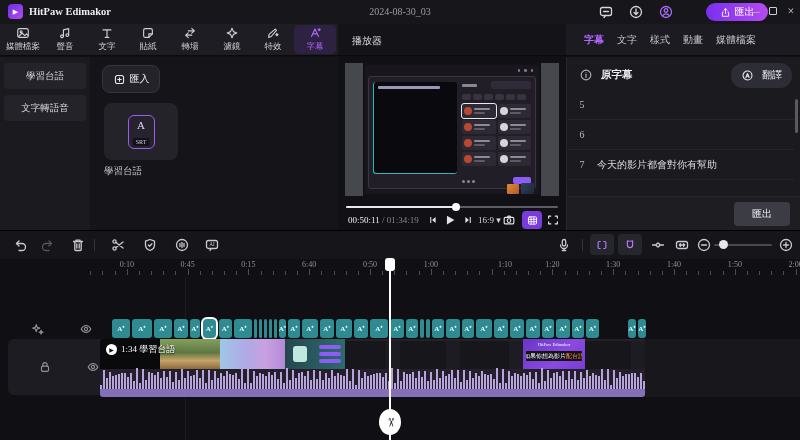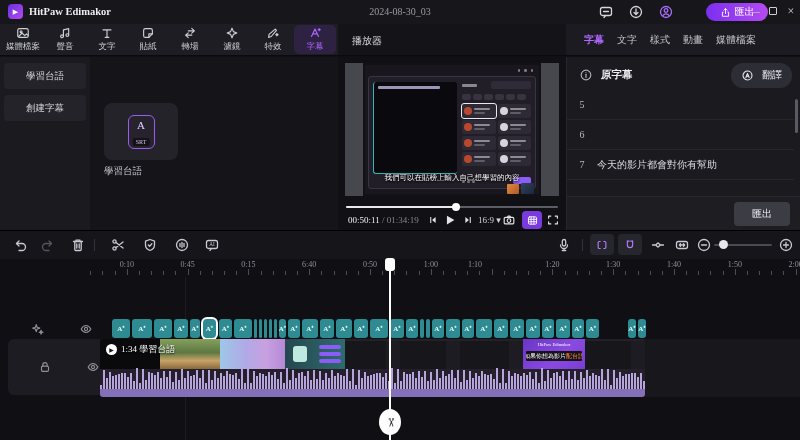--- a/index.html
+++ b/index.html
@@ -290,23 +290,30 @@
   <div class="rtabs-band" id="rightTabs">
       <div class="ptab active">字幕</div>
       <div class="ptab">文字</div>
       <div class="ptab">樣式</div>
       <div class="ptab">動畫</div>
       <div class="ptab">媒體檔案</div>
     </div>
 
   <div class="sidebar" id="sidebarItems">
       <div class="sb-item">學習台語</div>
-      <div class="sb-item">創建字幕</div>
+      <div class="sb-item">文字轉語音</div>
     </div>
   <div class="library">
+    <div class="import-btn">
+      <svg class="ic" viewBox="0 0 16 16" width="13" height="13">
+          <rect x="3" y="3" width="10" height="10" rx="2.5"></rect>
+          <path d="M8 5.8 v4.4 M5.8 8 h4.4"></path>
+        </svg>
+      <span>匯入</span>
+    </div>
     <div class="srt-card">
       <div class="srt-icon">
         <div class="letterA">A</div>
         <div class="srt-badge">SRT</div>
       </div>
     </div>
     <div class="srt-name">學習台語</div>
   </div>
 
   <div class="player">
@@ -396,21 +403,20 @@
                 <i></i>
                 <i></i>
                 <i></i>
               </div>
             <div class="vbtn"></div>
           </div>
         </div>
       </div>
       <div class="mini-thumb" style="right:40px;width:12px;height:10px;background:linear-gradient(135deg,#e08a3c,#b05a28);"></div>
       <div class="mini-thumb" style="right:25px;width:13px;height:11px;background:linear-gradient(135deg,#31415f,#1d2738);"></div>
-      <div class="overlay-sub">我們可以在貼榜上輸入自己想學習的內容</div>
     </div>
     <div class="seek">
       <div class="track"></div>
         <div class="played"></div>
       <div class="knob"></div>
     </div>
     <div class="pctrl">
       <div class="ptime">
         <span class="cur">00:50:11</span><span class="tot"> / </span><span class="tot">01:34:19</span>
       </div>
@@ -618,21 +624,21 @@
         <div class="tick" style="left: 394.32px; height: 4px;"></div>
         <div class="tick" style="left: 406.48px; height: 4px;"></div>
         <div class="tick" style="left: 418.64px; height: 4px;"></div>
         <div class="tick" style="left: 430.8px; height: 6px;"></div>
         <div class="rlabel" style="left: 430.8px;">1:00</div>
         <div class="tick" style="left: 442.96px; height: 4px;"></div>
         <div class="tick" style="left: 455.12px; height: 4px;"></div>
         <div class="tick" style="left: 467.28px; height: 4px;"></div>
         <div class="tick" style="left: 479.44px; height: 4px;"></div>
         <div class="tick" style="left: 491.6px; height: 6px;"></div>
-        <div class="rlabel" style="left: 475px;">1:10</div>
+        <div class="rlabel" style="left: 505px;">1:10</div>
         <div class="tick" style="left: 503.76px; height: 4px;"></div>
         <div class="tick" style="left: 515.92px; height: 4px;"></div>
         <div class="tick" style="left: 528.08px; height: 4px;"></div>
         <div class="tick" style="left: 540.24px; height: 4px;"></div>
         <div class="tick" style="left: 552.4px; height: 6px;"></div>
         <div class="rlabel" style="left: 552.4px;">1:20</div>
         <div class="tick" style="left: 564.56px; height: 4px;"></div>
         <div class="tick" style="left: 576.72px; height: 4px;"></div>
         <div class="tick" style="left: 588.88px; height: 4px;"></div>
         <div class="tick" style="left: 601.04px; height: 4px;"></div>

